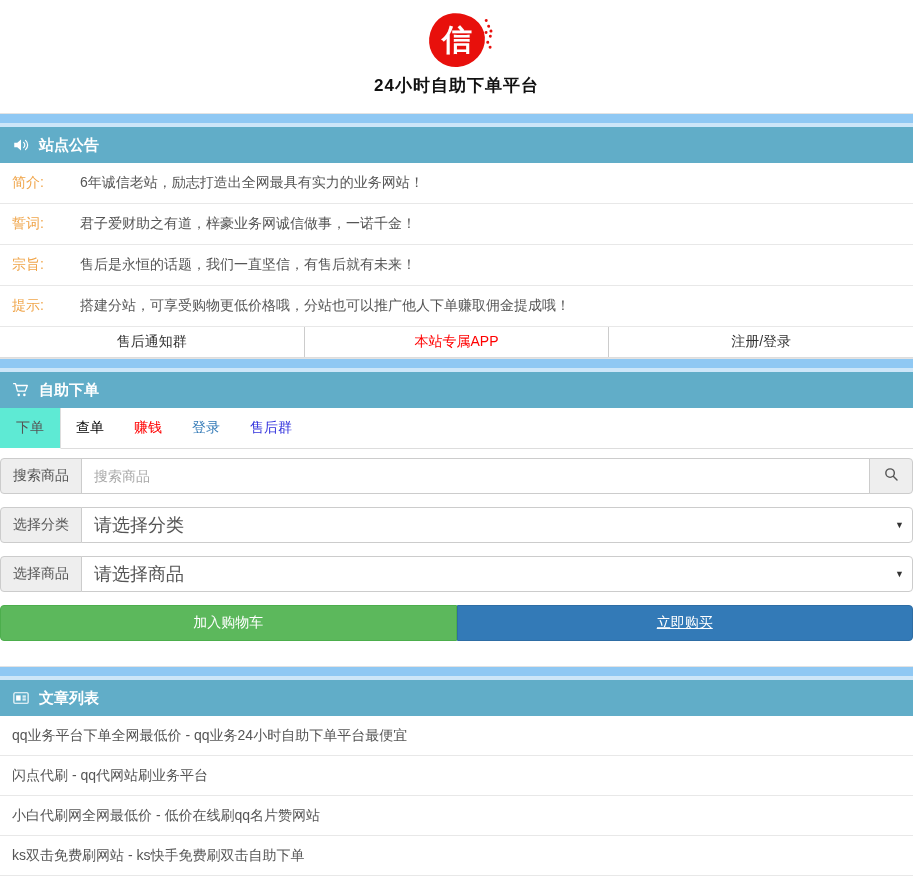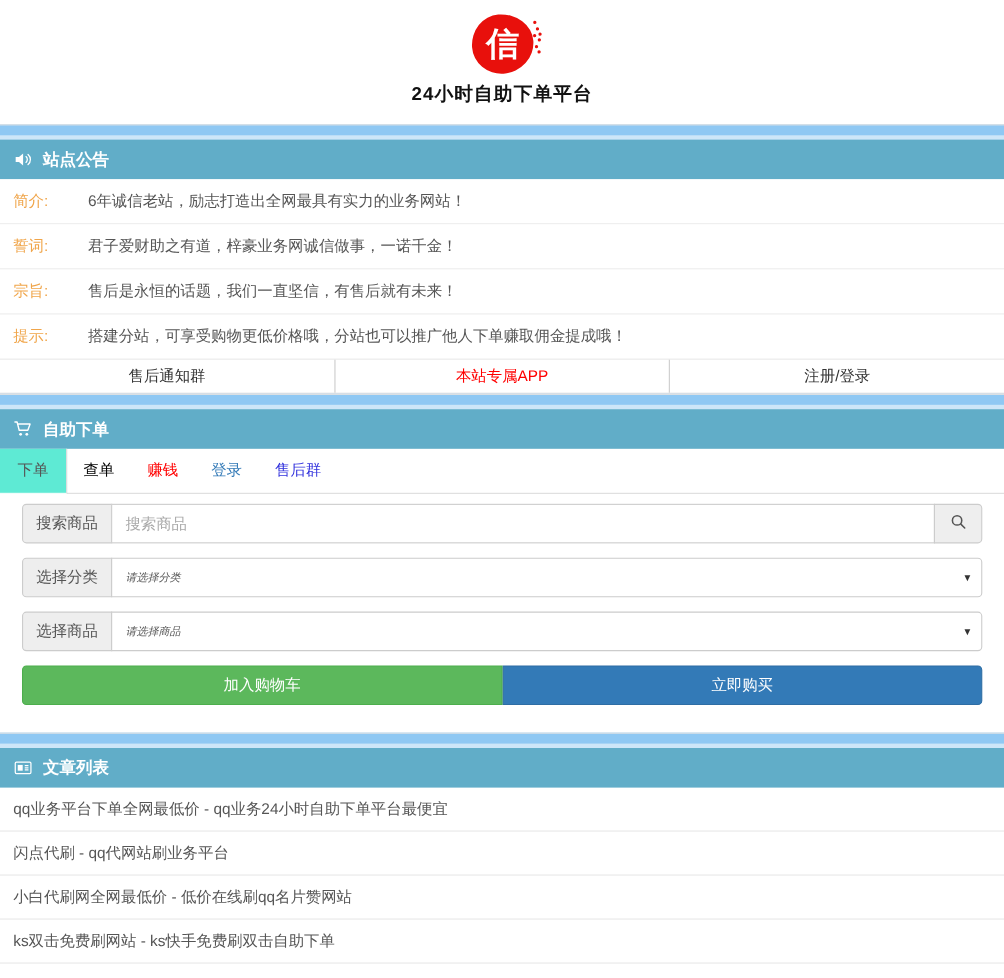--- a/index.html
+++ b/index.html
@@ -36,42 +36,42 @@
     color:#333; border-right:1px solid #ccc; cursor:pointer; }
   .link-cell:last-child { border-right:none; }
 
   
   .tabs { display:flex; border-bottom:1px solid #ddd; height:41px; }
   .tab { padding:0 15px; display:flex; align-items:center; font-size:14px; cursor:pointer; color:#337ab7; }
   .tab.active { background:#5eead4; border-right:1px solid #ddd; color:#555;
     height:41px; border-bottom:1px solid #fff; padding:0 16px; }
 
   
-  .panel-body { padding:9px 20px 25px; }
+  .panel-body { padding:9px 0 25px; }
   .input-group { display:flex; height:36px; }
   .input-group + .input-group, .action-row { margin-top:13px; }
   .addon { background:#eee; border:1px solid #ccc; border-radius:4px 0 0 4px; padding:0 12px;
     display:flex; align-items:center; font-size:14px; color:#555; flex:none; }
   .text-input { flex:1; border:1px solid #ccc; margin-left:-1px; padding:0 12px; font-size:14px;
     color:#555; outline:none; min-width:0; }
   .text-input::placeholder { color:#a9a9a9; }
   .btn-search { width:44px; background:#eee; border:1px solid #ccc; margin-left:-1px;
     border-radius:0 4px 4px 0; display:flex; align-items:center; justify-content:center; cursor:pointer; }
   .select-wrap { flex:1; position:relative; margin-left:-1px; }
   .select-wrap select { width:100%; height:36px; border:1px solid #ccc; border-radius:0 4px 4px 0;
-    padding:0 24px 0 12px; font-size:10px; color:#555; appearance:none; -webkit-appearance:none;
-    background:#fff; outline:none;font-style:italic; }
+    padding:0 24px 0 12px; font-size:18px; color:#555; appearance:none; -webkit-appearance:none;
+    background:#fff; outline:none; }
   .caret { position:absolute; right:9px; top:50%; transform:translateY(-50%); font-size:9px;
     color:#333; pointer-events:none; }
 
   .action-row { display:flex; height:36px; }
   .btn-half { flex:1; border:none; color:#fff; font-size:14px; cursor:pointer;
     font-family:"Liberation Sans","DejaVu Sans",sans-serif; }
   .btn-cart { background:#5cb85c; border:1px solid #4cae4c; border-radius:4px 0 0 4px; }
-  .btn-buy  { background:#337ab7; border:1px solid #2e6da4; border-radius:0 4px 4px 0; }
+  .btn-buy  { background:#337ab7; border:1px solid #2e6da4; border-radius:0 4px 4px 0;text-decoration:underline; }
 
   
   .article-row { height:40px; border-bottom:1px solid #e8e8e8; display:flex; align-items:center;
     padding:0 12px; font-size:14px; color:#555; cursor:pointer; }
 </style>
 </head>
 <body>
 
 <div class="page">
 

